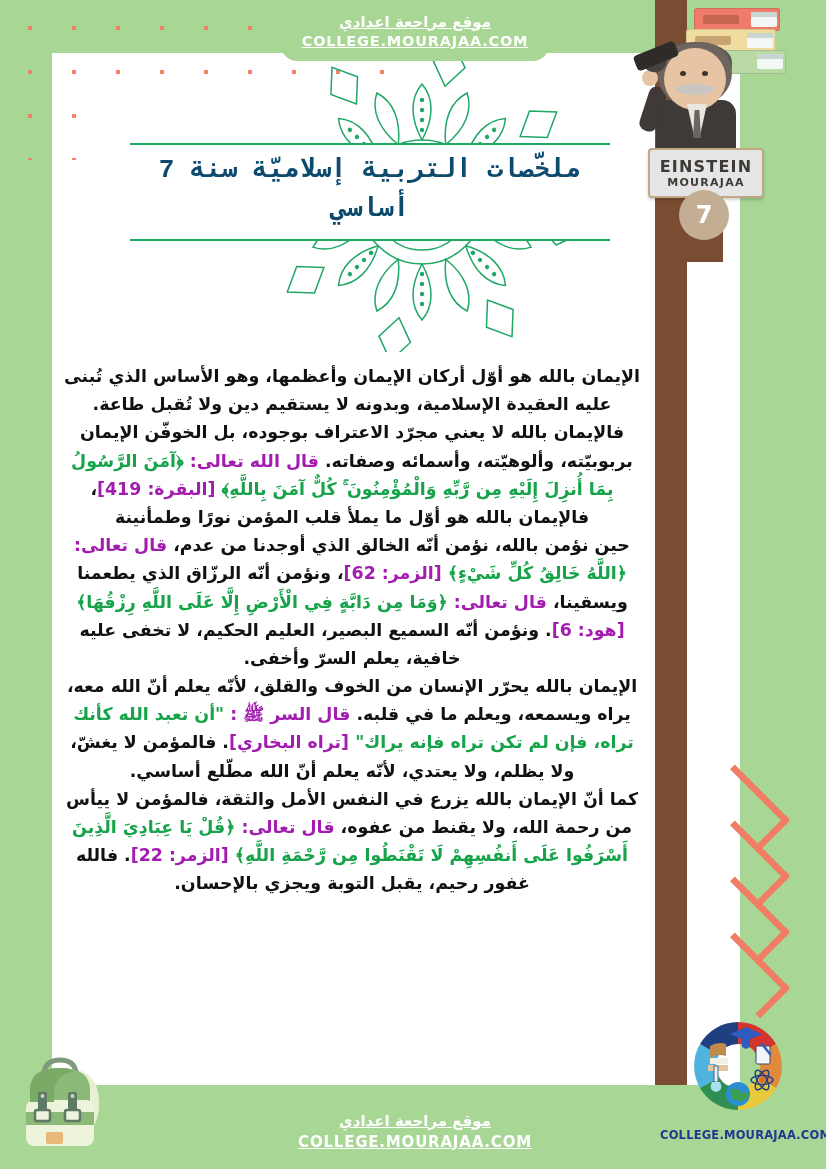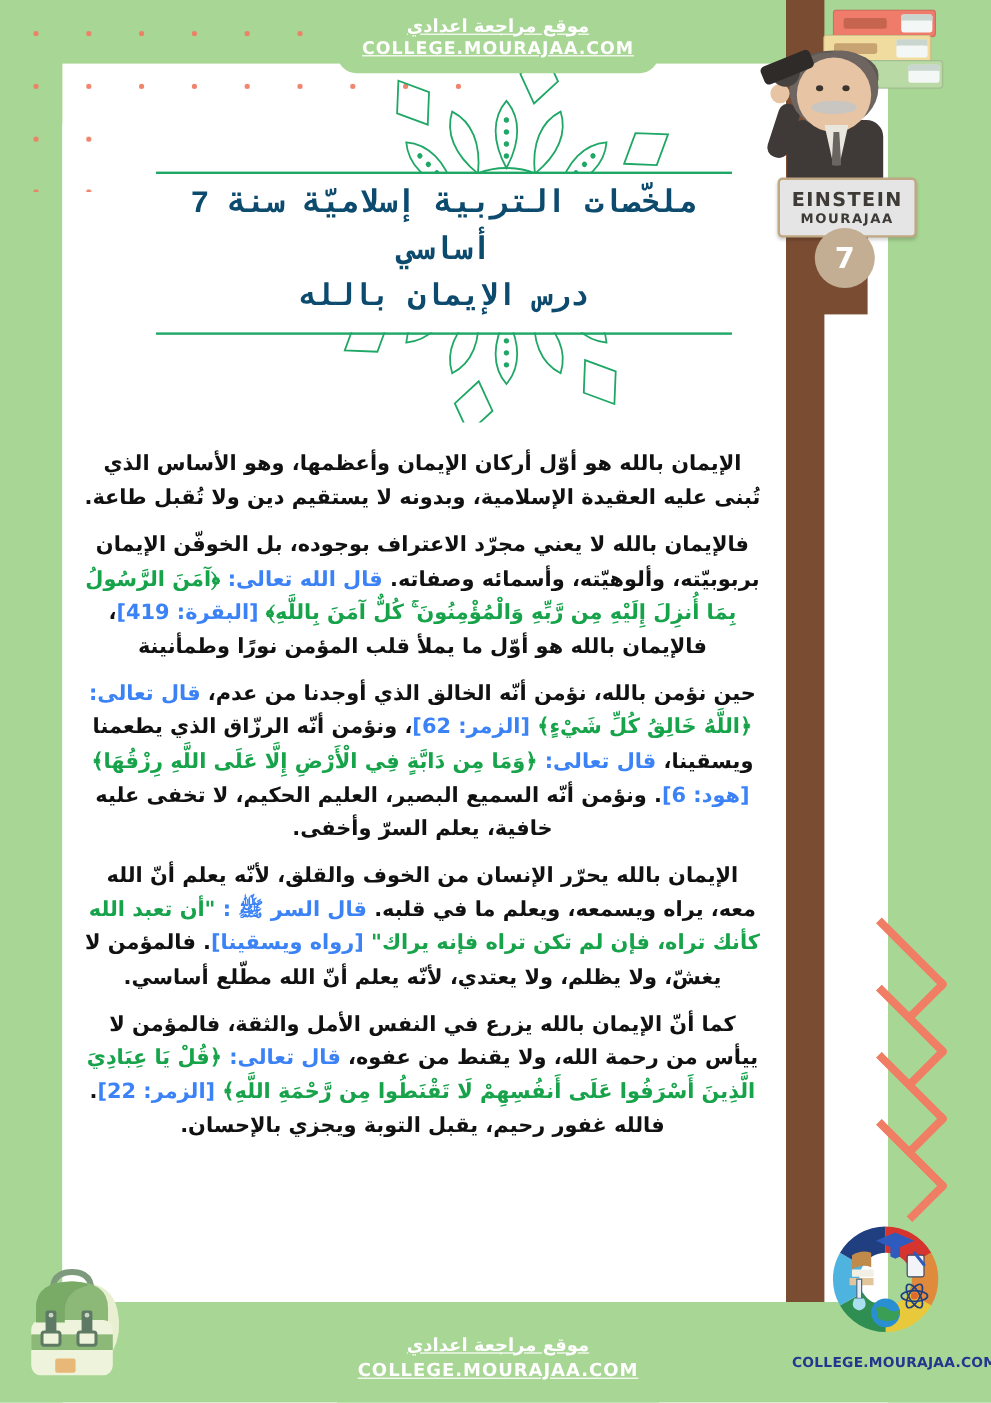--- a/index.html
+++ b/index.html
@@ -367,22 +367,22 @@
     left: 58px; top: 362px;
     width: 588px;
     z-index: 4;
     direction: rtl;
     text-align: center;
     font-size: 17.4px;
     font-weight: bold;
     line-height: 1.62;
     color: #111111;
   }
-  .body-text p { margin: 11px; }
-  .hl { color: #3b82f6; }
+  .body-text p { margin: 0; }
+  .hl { color: #a21caf; }
   .vs { color: #16a34a; }
 
   
   .footer-ribbon {
     position: absolute;
     left: 281px; bottom: 0;
     width: 268px; height: 76px;
     background: #a8d694;
     border-top-left-radius: 16px;
     border-top-right-radius: 16px;
@@ -637,34 +637,33 @@
     <div class="chev" style="left:-4px; top:0;"></div>
     <div class="chev" style="left:-4px; top:56px;"></div>
     <div class="chev" style="left:-4px; top:112px;"></div>
     <div class="chev" style="left:-4px; top:168px;"></div>
   </div>
 
   <div class="title-block">
     <div class="title-rule"></div>
     <div class="title-inner">
       <div class="title-line l1">ملخّصات التربية إسلاميّة سنة 7 أساسي</div>
-      <div class="title-line l2">درس  الإيمان بالله</div>
     </div>
     <div class="title-rule"></div>
   </div>
 
   <div class="body-text">
 
     <p><span>الإيمان بالله هو أوّل أركان الإيمان وأعظمها، وهو الأساس الذي تُبنى عليه العقيدة الإسلامية، وبدونه لا يستقيم دين ولا تُقبل طاعة.</span></p>
 
     <p><span>فالإيمان بالله لا يعني مجرّد الاعتراف بوجوده، بل الخوفّن الإيمان بربوبيّته، وألوهيّته، وأسمائه وصفاته. </span><span class="hl">قال الله تعالى:</span> <span class="vs">﴿آمَنَ الرَّسُولُ بِمَا أُنزِلَ إِلَيْهِ مِن رَّبِّهِ وَالْمُؤْمِنُونَ ۚ كُلٌّ آمَنَ بِاللَّهِ﴾</span> <span class="hl">[البقرة: 419]</span><span>، فالإيمان بالله هو أوّل ما يملأ قلب المؤمن نورًا وطمأنينة</span></p>
 
     <p><span>حين نؤمن بالله، نؤمن أنّه الخالق الذي أوجدنا من عدم، </span><span class="hl">قال تعالى:</span> <span class="vs">﴿اللَّهُ خَالِقُ كُلِّ شَيْءٍ﴾</span> <span class="hl">[الزمر: 62]</span><span>، ونؤمن أنّه الرزّاق الذي يطعمنا ويسقينا، </span><span class="hl">قال تعالى:</span> <span class="vs">﴿وَمَا مِن دَابَّةٍ فِي الْأَرْضِ إِلَّا عَلَى اللَّهِ رِزْقُهَا﴾</span> <span class="hl">[هود: 6]</span><span>. ونؤمن أنّه السميع البصير، العليم الحكيم، لا تخفى عليه خافية، يعلم السرّ وأخفى.</span></p>
 
-    <p><span>الإيمان بالله يحرّر الإنسان من الخوف والقلق، لأنّه يعلم أنّ الله معه، يراه ويسمعه، ويعلم ما في قلبه. </span><span class="hl">قال السر ﷺ :</span> <span class="vs">"أن تعبد الله كأنك تراه، فإن لم تكن تراه فإنه يراك"</span> <span class="hl">[رواه ويسقينا]</span><span>. فالمؤمن لا يغشّ، ولا يظلم، ولا يعتدي، لأنّه يعلم أنّ الله مطّلع أساسي.</span></p>
+    <p><span>الإيمان بالله يحرّر الإنسان من الخوف والقلق، لأنّه يعلم أنّ الله معه، يراه ويسمعه، ويعلم ما في قلبه. </span><span class="hl">قال السر ﷺ :</span> <span class="vs">"أن تعبد الله كأنك تراه، فإن لم تكن تراه فإنه يراك"</span> <span class="hl">[تراه البخاري]</span><span>. فالمؤمن لا يغشّ، ولا يظلم، ولا يعتدي، لأنّه يعلم أنّ الله مطّلع أساسي.</span></p>
 
     <p><span>كما أنّ الإيمان بالله يزرع في النفس الأمل والثقة، فالمؤمن لا ييأس من رحمة الله، ولا يقنط من عفوه، </span><span class="hl">قال تعالى:</span> <span class="vs">﴿قُلْ يَا عِبَادِيَ الَّذِينَ أَسْرَفُوا عَلَى أَنفُسِهِمْ لَا تَقْنَطُوا مِن رَّحْمَةِ اللَّهِ﴾</span> <span class="hl">[الزمر: 22]</span><span>. فالله غفور رحيم، يقبل التوبة ويجزي بالإحسان.</span></p>
 
   </div>
 
   <svg class="backpack" viewBox="0 0 112 112" aria-hidden="true">
     <path d="M70 24 q16 4 20 22 q4 18 -4 34 q-4 8 -12 6 q-6 -2 -4 -10 q6 -18 2 -32 q-3 -12 -12 -14 Z" fill="#e9f0d2"></path>
     <path d="M76 66 q8 6 4 18 q-3 10 -12 8 q-7 -2 -5 -11 q2 -9 7 -13 Z" fill="#5c7a66"></path>
     <path d="M36 26 q2 -12 16 -12 q14 0 16 12" fill="none" stroke="#7d9b7c" stroke-width="5" stroke-linecap="round"></path>
     <path d="M22 44 q0 -22 30 -22 q30 0 30 22 v12 H22 Z" fill="#8cb878"></path>

